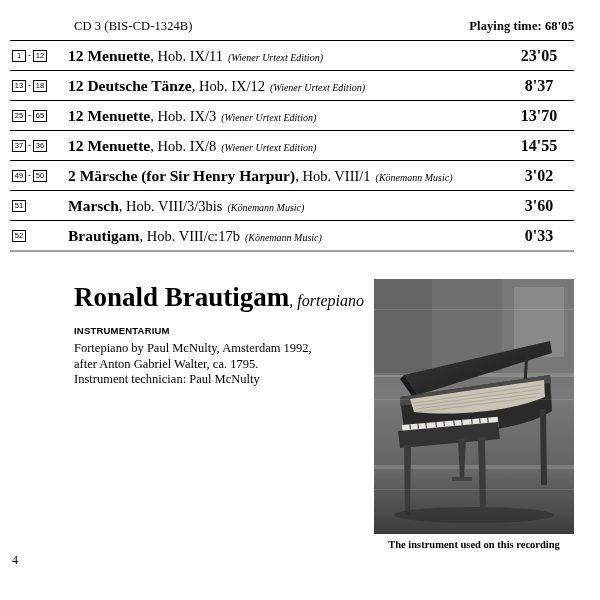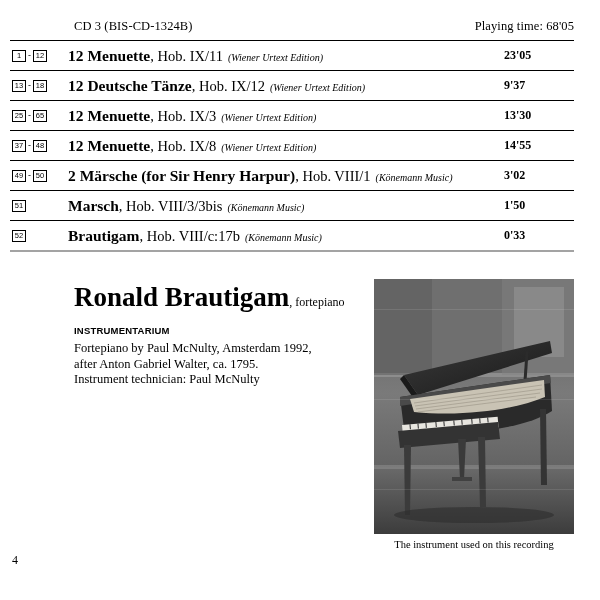--- a/index.html
+++ b/index.html
@@ -29,21 +29,21 @@
     left: 74px;
     top: 19px;
     width: 500px;
     display: flex;
     justify-content: space-between;
     align-items: baseline;
     font-size: 12.5px;
     font-family: "Liberation Serif", serif;
   }
   .header .disc { letter-spacing: 0.1px; }
-  .header .time { letter-spacing: 0.1px; }
+  .header .time { letter-spacing: 0.1px; font-weight: bold; }
 
   
   .tracklist {
     position: absolute;
     left: 10px;
     top: 40px;
     width: 564px;
   }
   .track-row {
     position: relative;
@@ -94,39 +94,40 @@
     font-size: 14.5px;
   }
   .track-title .edition {
     font-style: italic;
     font-size: 10px;
     padding-left: 5px;
   }
 
   .track-time {
     flex: 0 0 70px;
-    text-align: left;
-    font-weight: bold;
-    font-size: 12px;
+    text-align: center;
+    font-weight: bold;
+    font-size: 16px;
     padding-right: 0px;
   }
 
   
   .artist-line {
     position: absolute;
     left: 74px;
     top: 282px;
     font-size: 15px;
   }
   .artist-line .name {
     font-weight: bold;
     font-size: 27px;
   }
   .artist-line .instrument {
-    font-size: 12px;
+    font-size: 16px;
+    font-style: italic;
   }
 
   
   .instrumentarium {
     position: absolute;
     left: 74px;
     top: 325px;
     width: 280px;
   }
   .instrumentarium h4 {
@@ -159,21 +160,21 @@
   }
   .photo svg { display: block; }
 
   .photo-caption {
     position: absolute;
     left: 374px;
     top: 539px;
     width: 200px;
     text-align: center;
     font-size: 10.5px;
-    font-weight: normal;
+    font-weight: bold;
     font-family: "Liberation Serif", serif;
   }
 
   
   .folio {
     position: absolute;
     left: 12px;
     top: 553px;
     font-size: 12px;
   }
@@ -204,40 +205,40 @@
 
     <div class="track-row">
       <div class="track-nums">
         <span class="numbox">13</span>
         <span class="numdash">-</span>
         <span class="numbox">18</span>
       </div>
       <div class="track-title">
         <span class="work">12 Deutsche Tänze</span><span class="hob">, Hob. IX/12</span><span class="edition">(Wiener Urtext Edition)</span>
       </div>
-      <div class="track-time">9'37</div>
+      <div class="track-time">8'37</div>
     </div>
 
     <div class="track-row">
       <div class="track-nums">
         <span class="numbox">25</span>
         <span class="numdash">-</span>
         <span class="numbox">65</span>
       </div>
       <div class="track-title">
         <span class="work">12 Menuette</span><span class="hob">, Hob. IX/3</span><span class="edition">(Wiener Urtext Edition)</span>
       </div>
-      <div class="track-time">13'30</div>
+      <div class="track-time">13'70</div>
     </div>
 
     <div class="track-row">
       <div class="track-nums">
         <span class="numbox">37</span>
         <span class="numdash">-</span>
-        <span class="numbox">48</span>
+        <span class="numbox">36</span>
       </div>
       <div class="track-title">
         <span class="work">12 Menuette</span><span class="hob">, Hob. IX/8</span><span class="edition">(Wiener Urtext Edition)</span>
       </div>
       <div class="track-time">14'55</div>
     </div>
 
     <div class="track-row">
       <div class="track-nums">
         <span class="numbox">49</span>
@@ -250,21 +251,21 @@
       <div class="track-time">3'02</div>
     </div>
 
     <div class="track-row">
       <div class="track-nums">
         <span class="numbox">51</span>
       </div>
       <div class="track-title">
         <span class="work">Marsch</span><span class="hob">, Hob. VIII/3/3bis</span><span class="edition">(Könemann Music)</span>
       </div>
-      <div class="track-time">1'50</div>
+      <div class="track-time">3'60</div>
     </div>
 
     <div class="track-row last">
       <div class="track-nums">
         <span class="numbox">52</span>
       </div>
       <div class="track-title">
         <span class="work">Brautigam</span><span class="hob">, Hob. VIII/c:17b</span><span class="edition">(Könemann Music)</span>
       </div>
       <div class="track-time">0'33</div>

